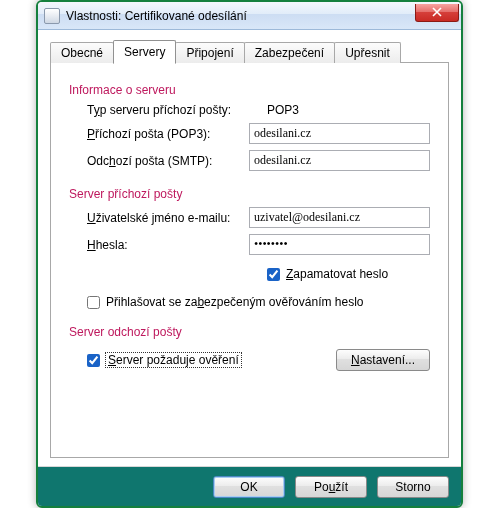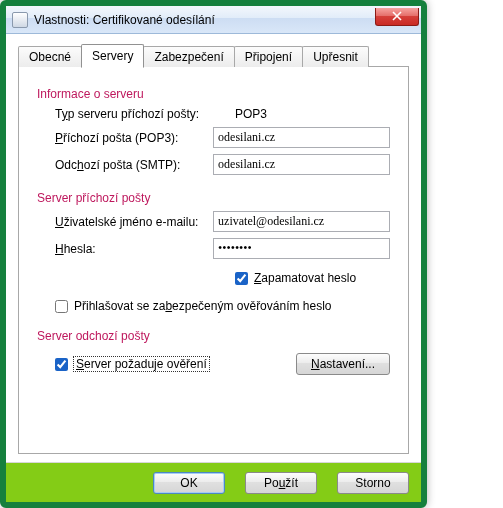--- a/index.html
+++ b/index.html
@@ -10,27 +10,28 @@
     font-family: "Segoe UI", Tahoma, sans-serif;
     font-size: 12px;
     color: #000;
     width: 503px;
     height: 508px;
     overflow: hidden;
   }
   .window {
     width: 427px;
     height: 508px;
-    border: 6px solid #15803d;
+    border: 2px solid #15803d;
     background: #fff;
     display: flex;
     flex-direction: column;
     box-shadow: 0 0 8px rgba(0,0,0,0.3);
     border-radius: 6px;
     overflow: hidden;
+    margin-left: 36px;
   }
   .titlebar {
     height: 28px;
     background: linear-gradient(to bottom, #f3f7fc 0%, #e1ecf9 45%, #cdddf3 46%, #d9e7f8 100%);
     border-bottom: 1px solid #9db9d9;
     display: flex;
     align-items: center;
     padding: 0 2px 0 6px;
     position: relative;
   }
@@ -161,23 +162,23 @@
   .button .ul { text-decoration: underline; }
   .dotted-focus {
     outline: 1px dotted #333;
     outline-offset: 0px;
   }
   .footer {
     height: 40px;
     display: flex;
     justify-content: flex-end;
     align-items: center;
-    gap: 20px;
+    gap: 10px;
     padding: 0 12px;
-    background: #84cc16;
+    background: #0f766e;
     border-top: 1px solid #d7d7d7;
   }
   .footer .button { min-width: 72px; }
   .footer .button.default {
     border-color: #4d88c3;
     box-shadow: 0 0 0 1px #a6cdf2 inset;
   }
   .outgoing-row {
     display: flex;
     align-items: center;
@@ -198,22 +199,22 @@
       <svg viewBox="0 0 10 10">
         <path d="M1 1 L9 9 M9 1 L1 9" stroke="#fff" stroke-width="1.6" fill="none"></path>
       </svg>
     </div>
   </div>
 
   <div class="client">
     <div class="tabs">
       <div class="tab">Obecné</div>
       <div class="tab active">Servery</div>
+      <div class="tab">Připojení</div>
       <div class="tab">Zabezpečení</div>
-      <div class="tab">Připojení</div>
       <div class="tab">Upřesnit</div>
     </div>
 
     <div class="tab-panel">
 
       <div class="group-label">Informace o serveru</div>
 
       <div class="row">
         <div class="lbl">
           <span>T</span><span class="ul">y</span><span>p serveru příchozí pošty:</span>

